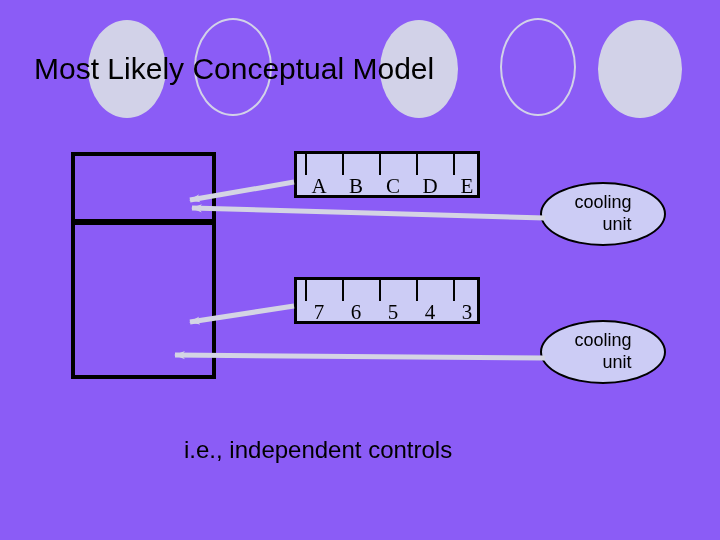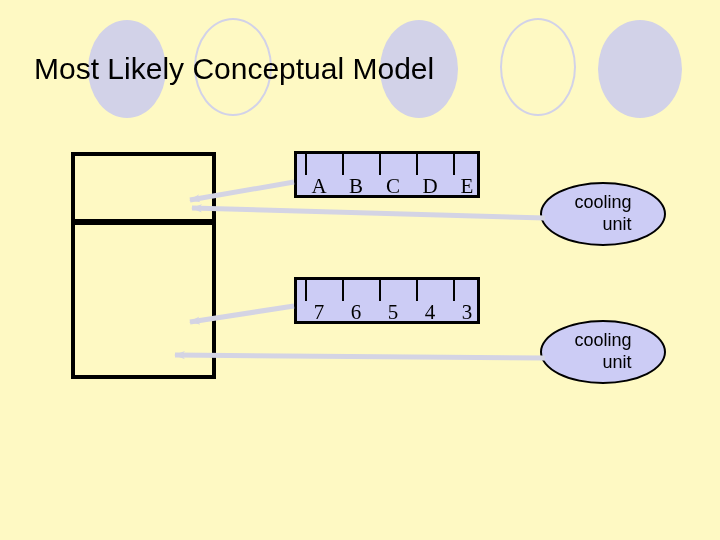--- a/index.html
+++ b/index.html
@@ -4,21 +4,21 @@
 <style>
   html, body {
     margin: 0;
     padding: 0;
     background: #ffffff;
   }
   #slide {
     position: relative;
     width: 720px;
     height: 540px;
-    background: #fef9c3;
+    background: #8b5cf6;
     overflow: hidden;
     font-family: "Liberation Sans", sans-serif;
   }
 
   
   .deco {
     position: absolute;
     border-radius: 50%;
     box-sizing: border-box;
   }
@@ -202,14 +202,15 @@
       </marker>
     </defs>
     <g id="connector-lines">
         <line x1="294" y1="182" x2="190" y2="200" stroke="#d4d4e4" stroke-width="5" marker-end="url(#arrowhead)"></line>
         <line x1="545" y1="218" x2="192" y2="208" stroke="#d4d4e4" stroke-width="5" marker-end="url(#arrowhead)"></line>
         <line x1="294" y1="306" x2="190" y2="322" stroke="#d4d4e4" stroke-width="5" marker-end="url(#arrowhead)"></line>
         <line x1="545" y1="358" x2="175" y2="355" stroke="#d4d4e4" stroke-width="5" marker-end="url(#arrowhead)"></line>
       </g>
   </svg>
 
+  <div id="caption">i.e., independent controls</div>
 
 </div>
 
 </body></html>

